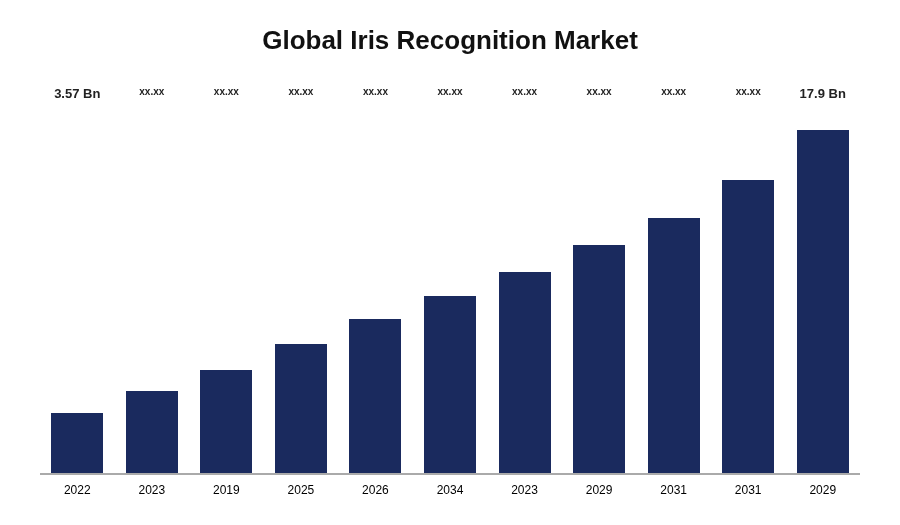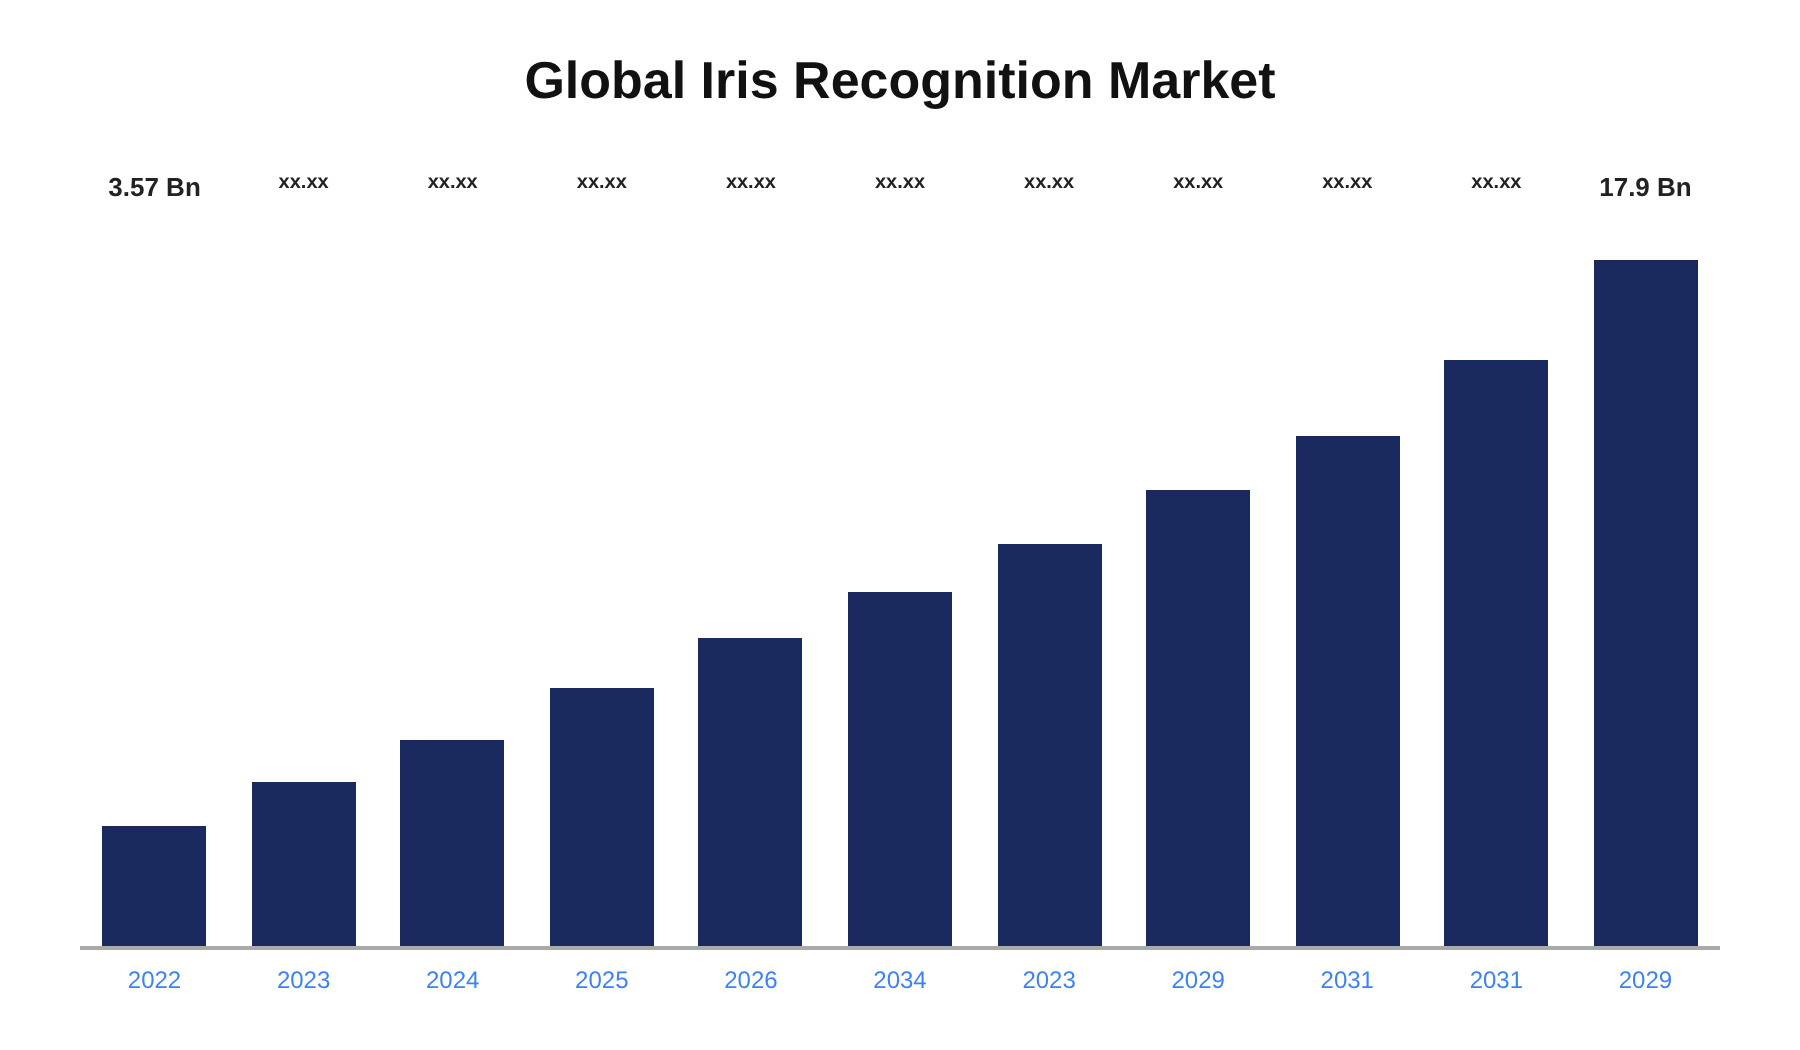--- a/index.html
+++ b/index.html
@@ -63,21 +63,21 @@
       white-space: nowrap;
     }
 
     .bar {
       width: 52px;
       background-color: #1a2a5e;
     }
 
     .bar-label {
       font-size: 12px;
-      color: #3b82f6;
+      color: #000000;
       margin-top: 24px;
       position: absolute;
       bottom: -24px;
     }
   </style>
 </head>
 <body>
 
 <div id="chart-title">Global Iris Recognition Market</div>
 
@@ -89,21 +89,21 @@
         <div class="bar-label">2022</div>
       </div>
       <div class="bar-group">
         <div class="bar-value">xx.xx</div>
         <div class="bar" style="height: 82px;"></div>
         <div class="bar-label">2023</div>
       </div>
       <div class="bar-group">
         <div class="bar-value">xx.xx</div>
         <div class="bar" style="height: 103px;"></div>
-        <div class="bar-label">2024</div>
+        <div class="bar-label">2019</div>
       </div>
       <div class="bar-group">
         <div class="bar-value">xx.xx</div>
         <div class="bar" style="height: 129px;"></div>
         <div class="bar-label">2025</div>
       </div>
       <div class="bar-group">
         <div class="bar-value">xx.xx</div>
         <div class="bar" style="height: 154px;"></div>
         <div class="bar-label">2026</div>

